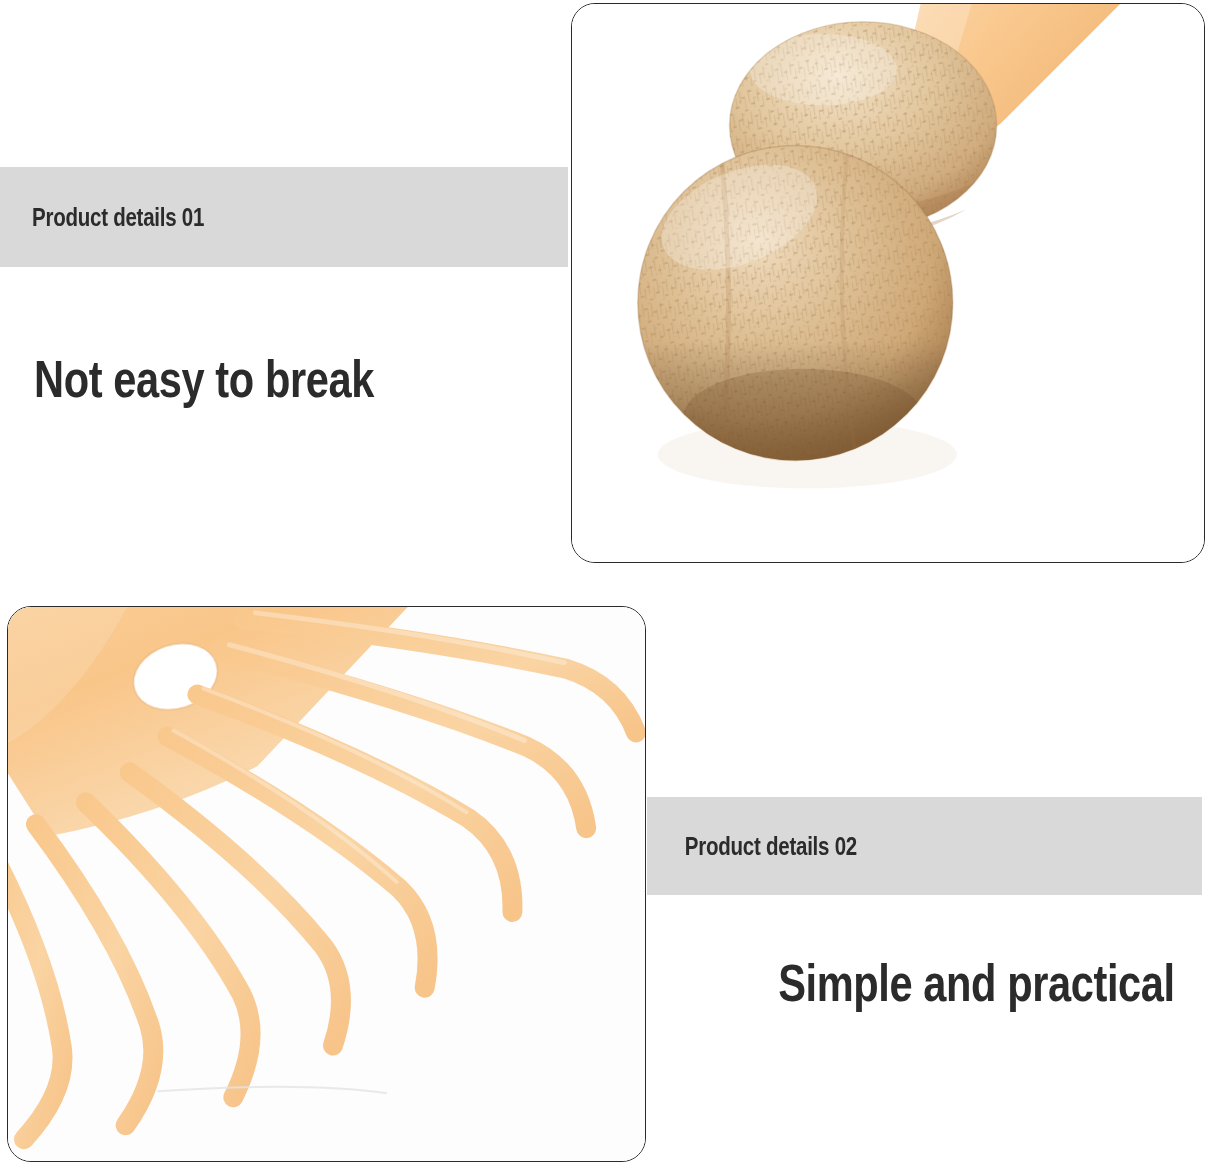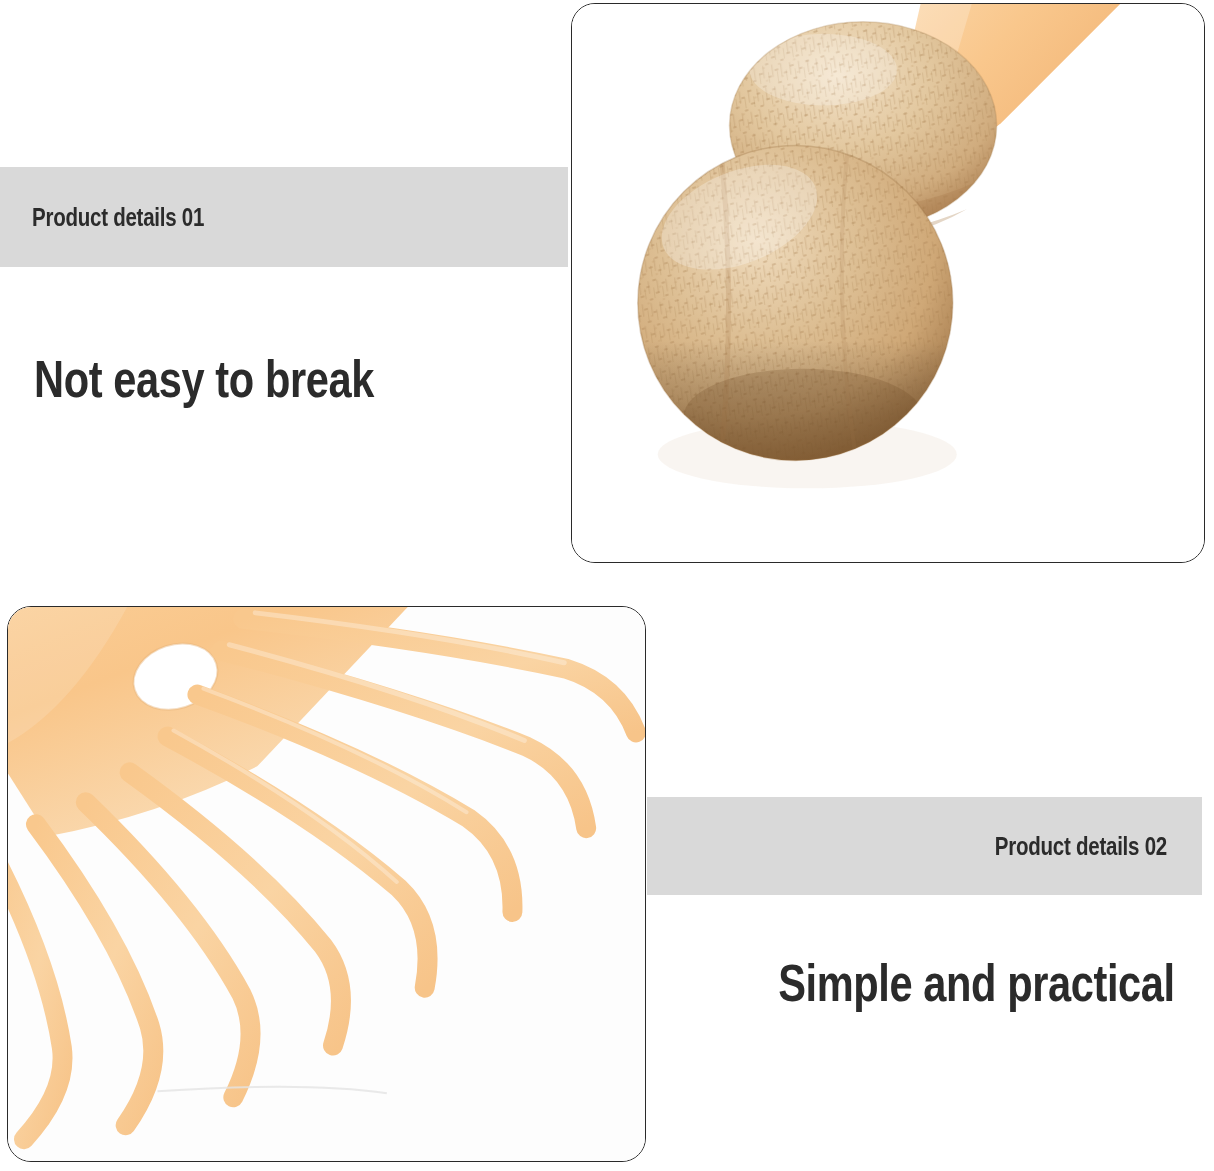--- a/index.html
+++ b/index.html
@@ -34,21 +34,21 @@
     transform: scaleX(0.82);
     white-space: nowrap;
   }
   #band-01 {
     left: 0px; top: 167px; width: 568px; height: 100px;
     justify-content: flex-start;
   }
   #band-01 .band-label { transform-origin: left center; margin-left: 32px; }
   #band-02 {
     left: 647px; top: 797px; width: 555px; height: 98px;
-    justify-content: flex-end;
+    justify-content: flex-start;
   }
   #band-02 .band-label { transform-origin: right center; margin-right: 35px; }
 
   
   .headline {
     position: absolute;
     font-family: "Liberation Sans Narrow", "Liberation Sans", sans-serif;
     font-weight: bold;
     font-size: 52px;
     letter-spacing: -0.5px;

